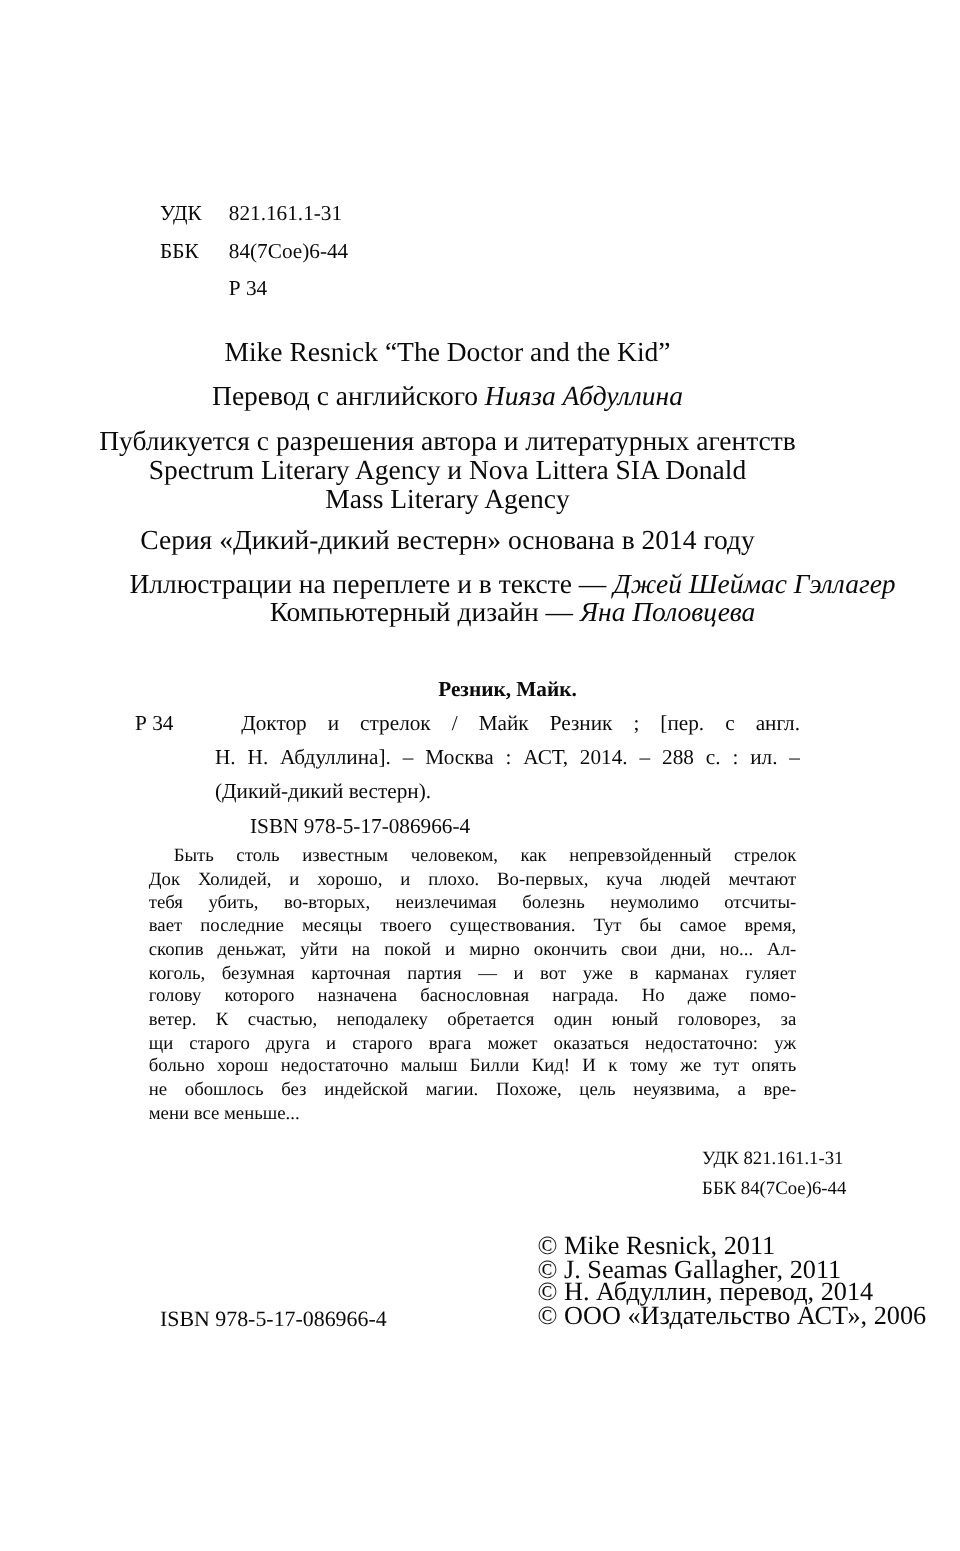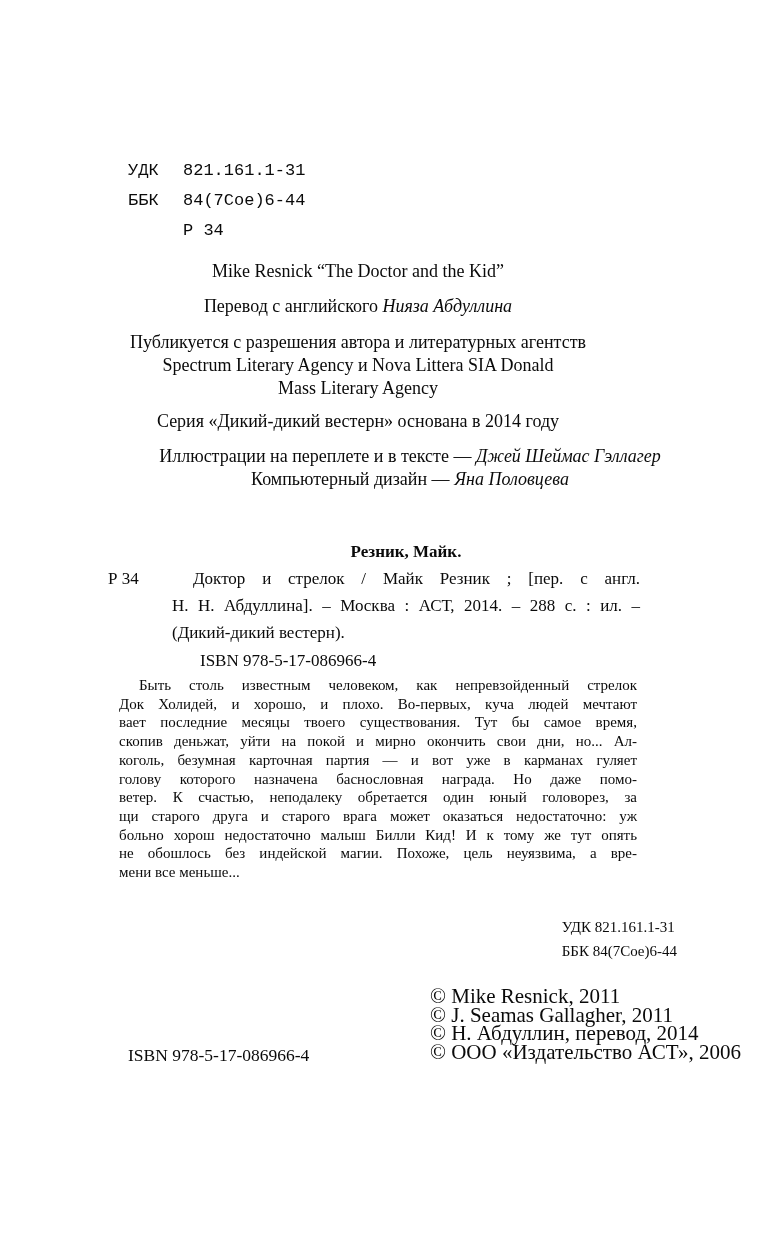--- a/index.html
+++ b/index.html
@@ -12,29 +12,29 @@
     position:relative;
     width:768px; height:1241px;
     background:#ffffff;
     color:#0a0a0a;
     overflow:hidden;
   }
 
   
   .top-codes {
     position:absolute; left:128px; top:156px;
-    font-size:17px; line-height:30px;font-family:Liberation Mono, monospace;
+    font-size:17px; line-height:30px;
   }
   .code-row { display:flex; }
   .code-label { display:inline-block; width:55px; }
 
   
   .title-block {
-    position:absolute; left:0; top:260px; width:716px;
-    font-size:18px; line-height:23px; text-align:center;
+    position:absolute; left:0; top:270px; width:716px;
+    font-size:22px; line-height:23px; text-align:center;
   }
   .title-block p { margin:0; }
   .p-translation { margin-top:12px !important; }
   .p-rights { margin-top:13px !important; }
   .p-series { margin-top:10px !important; }
   .p-credits { margin-top:12px !important; margin-left:52px !important; width:716px; }
   .ital { font-style:italic; }
 
   
   .catalog-card {
@@ -114,20 +114,21 @@
     <div class="card-heading">Резник, Майк.</div>
     <div class="jl entry-first">Доктор и стрелок / Майк Резник ; [пер. с англ.</div>
     <div class="jl">Н. Н. Абдуллина]. – Москва : АСТ, 2014. – 288 с. : ил. –</div>
     <div>(Дикий-дикий вестерн).</div>
     <div class="card-isbn">ISBN 978-5-17-086966-4</div>
   </div>
 
   <div class="annotation">
     <div class="jl ann-first">Быть столь известным человеком, как непревзойденный стрелок</div>
     <div class="jl">Док Холидей, и хорошо, и плохо. Во-первых, куча людей мечтают</div>
+    <div class="jl">тебя убить, во-вторых, неизлечимая болезнь неумолимо отсчиты-</div>
     <div class="jl">вает последние месяцы твоего существования. Тут бы самое время,</div>
     <div class="jl">скопив деньжат, уйти на покой и мирно окончить свои дни, но... Ал-</div>
     <div class="jl">коголь, безумная карточная партия — и вот уже в карманах гуляет</div>
     <div class="jl">голову которого назначена баснословная награда. Но даже помо-</div>
     <div class="jl">ветер. К счастью, неподалеку обретается один юный головорез, за</div>
     <div class="jl">щи старого друга и старого врага может оказаться недостаточно: уж</div>
     <div class="jl">больно хорош недостаточно малыш Билли Кид! И к тому же тут опять</div>
     <div class="jl">не обошлось без индейской магии. Похоже, цель неуязвима, а вре-</div>
     <div>мени все меньше...</div>
   </div>

